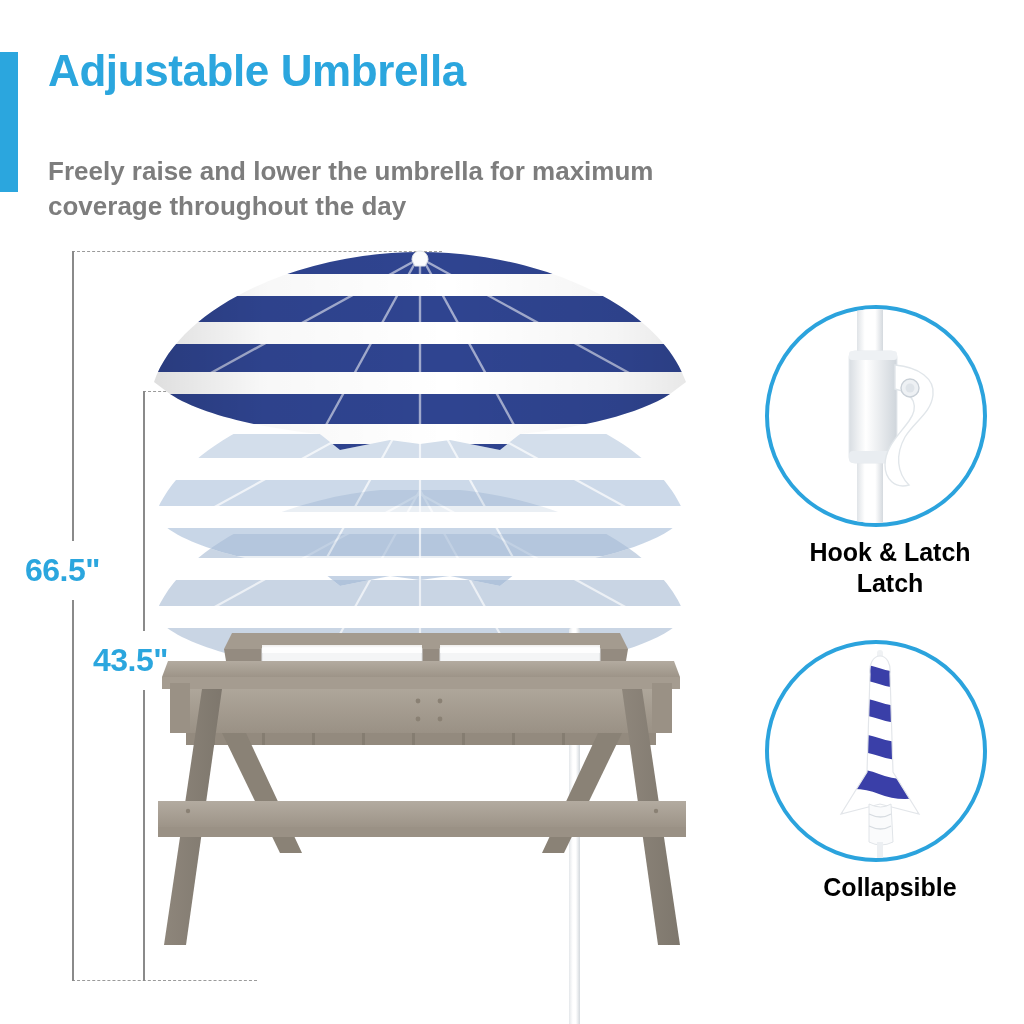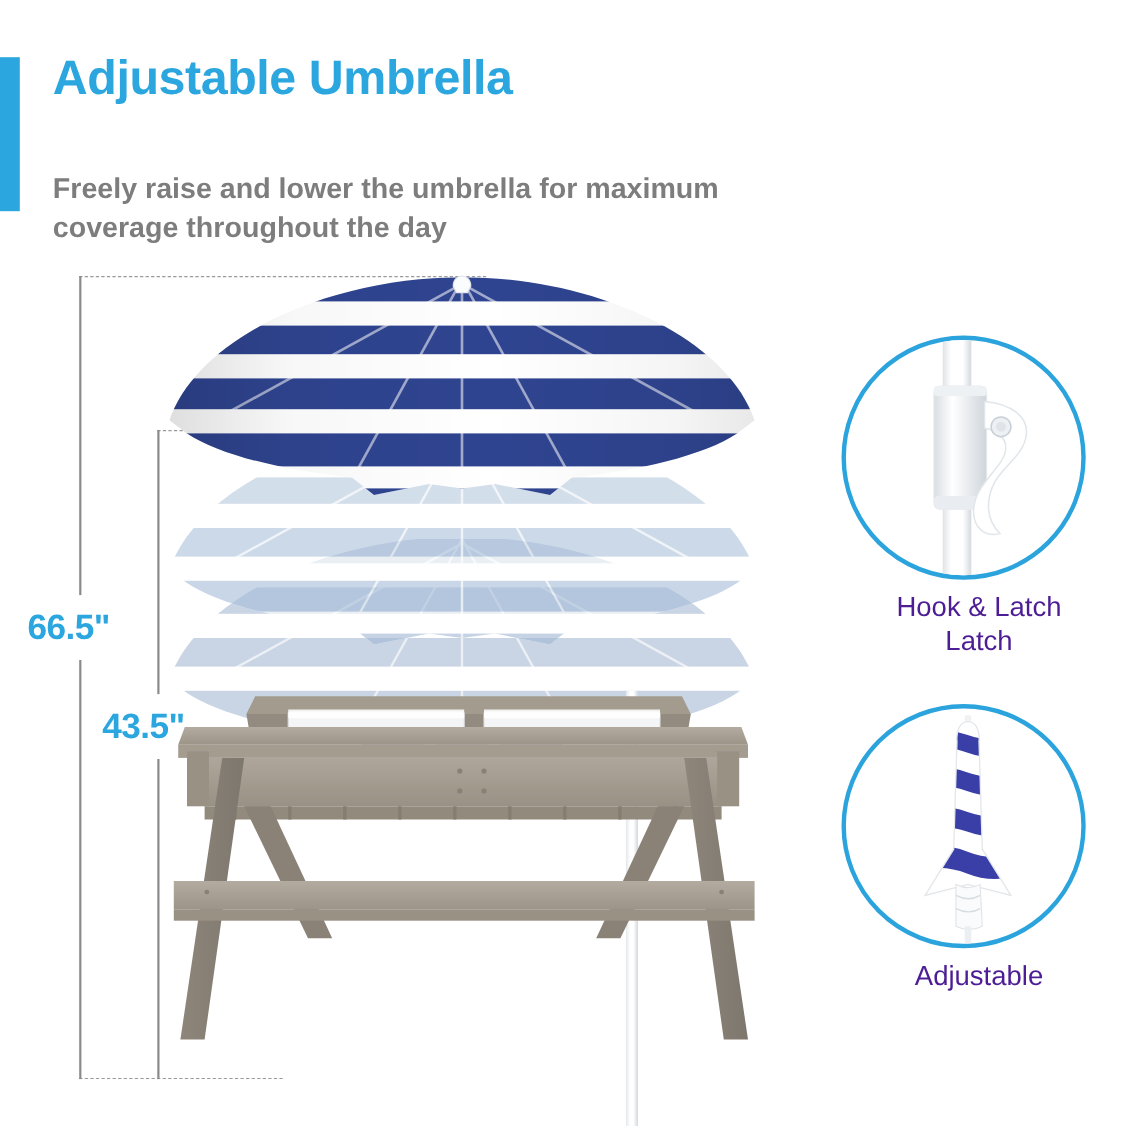--- a/index.html
+++ b/index.html
@@ -50,21 +50,21 @@
 
   
   .callout{position:absolute;width:250px;}
   .ring{
     position:absolute;left:0;top:0;width:222px;height:222px;
     border:4px solid #2BA3DD;border-radius:50%;box-sizing:border-box;
     overflow:hidden;background:#fff;
   }
   .callout-label{
     position:absolute;top:232px;left:0;width:250px;text-align:center;
-    font-size:25px;font-weight:400;color:#4c1d95;line-height:1.22;
+    font-size:25px;font-weight:700;color:#000000;line-height:1.22;
   }
 </style>
 </head>
 <body>
 
 <div class="stage">
 
   <div id="header">
     <div id="accent-bar"></div>
     <div id="title">Adjustable Umbrella</div>
@@ -311,17 +311,17 @@
         <path d="M100 160 q12 6 22 0 l2 38 q-12 6 -24 0 Z" fill="#fafbfc" stroke="#e0e4e8" stroke-width="1"></path>
         <g stroke="#d7dce1" stroke-width="1.3" fill="none">
           <path d="M100 170 q12 6 22 0"></path>
             <path d="M100 182 q12 6 22 0"></path>
         </g>
 
         <rect x="108" y="198" width="6" height="24" fill="#eceff2"></rect>
       </svg>
     </div>
     <div class="callout-label">
-      <div>Adjustable</div>
+      <div>Collapsible</div>
     </div>
   </div>
 
 </div>
 
 </body></html>

